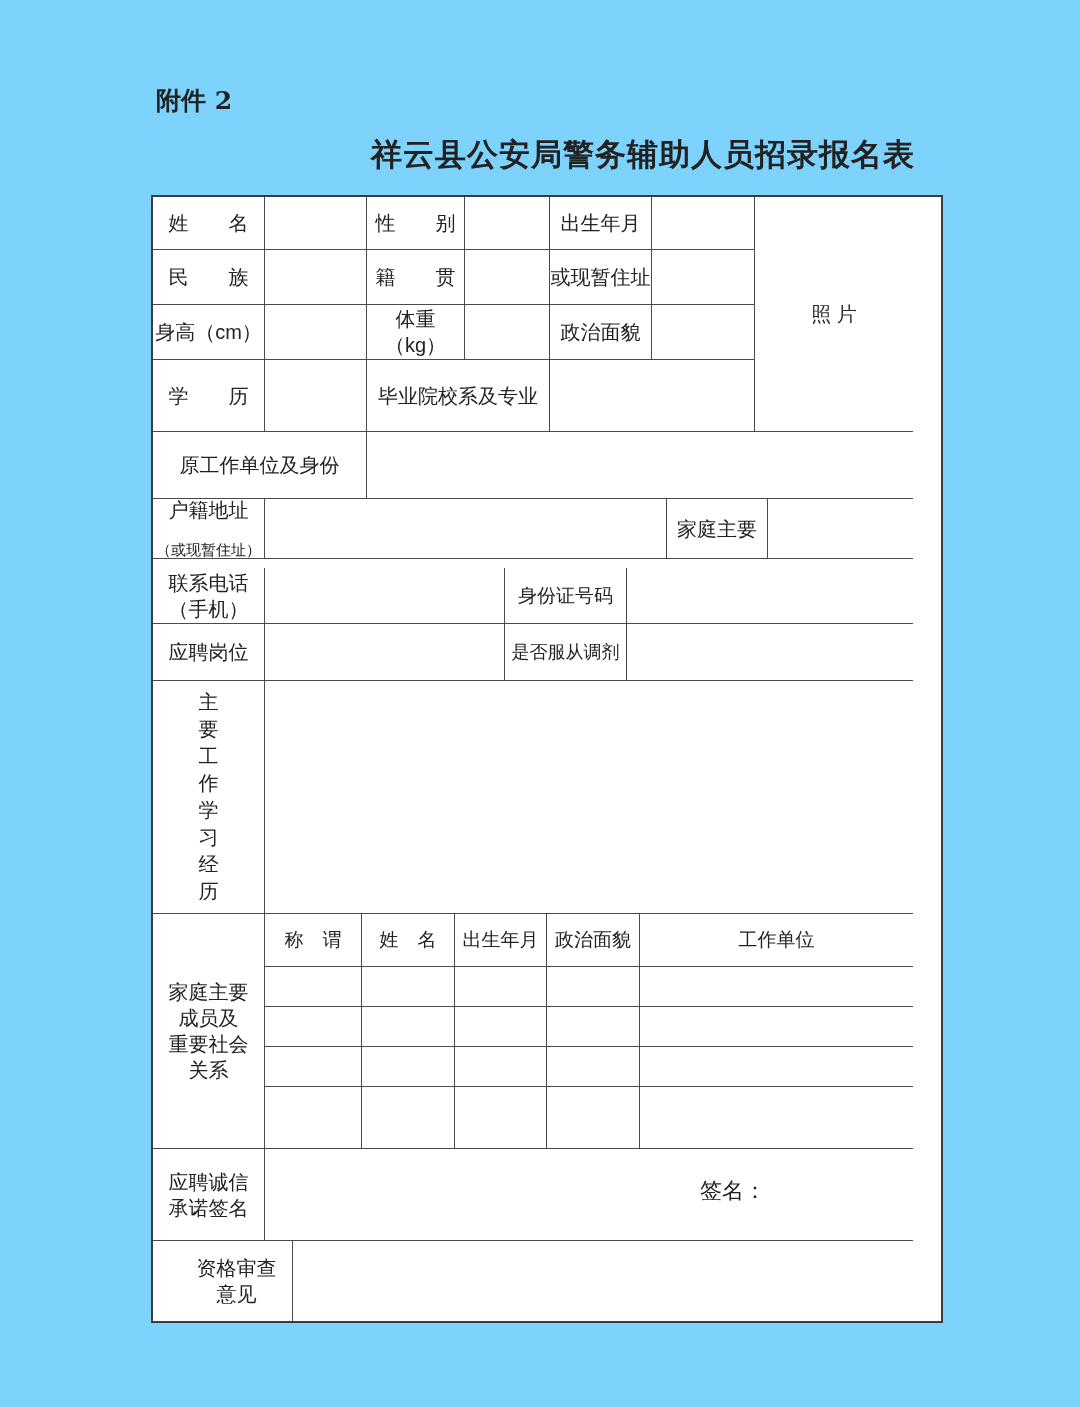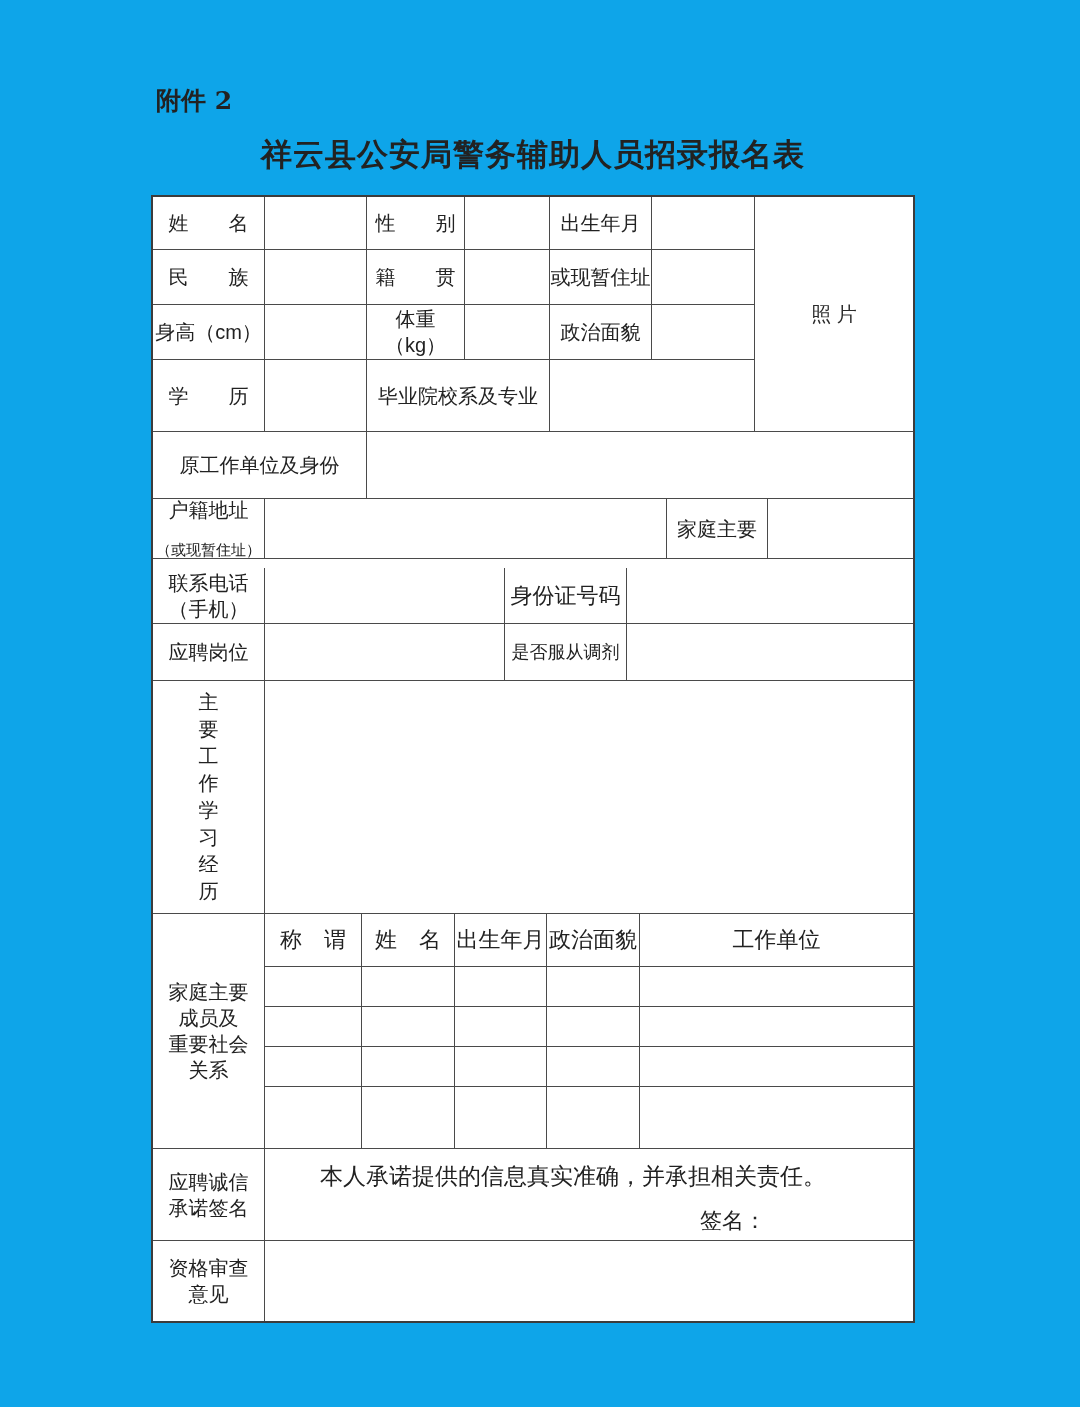--- a/index.html
+++ b/index.html
@@ -1,25 +1,25 @@
 <!DOCTYPE html>
 <html><head>
 <meta charset="utf-8">
 <style>
   html,body { margin:0; padding:0; background:#ffffff; }
   .page {
-    position:relative; width:1080px; height:1407px; background:#0ea5e9;
+    position:relative; width:1080px; height:1407px; background:#7dd3fc;
     font-family:"Liberation Sans", sans-serif; color:#222222; overflow:hidden;
   }
   .attachment {
     position:absolute; left:156px; top:84px;
     font-family:"DejaVu Serif", serif; font-size:25px; font-weight:600;
   }
   .doc-title {
-    position:absolute; left:151px; top:134px; width:764px; text-align:center;
+    position:absolute; left:151px; top:134px; width:764px; text-align:right;
     font-family:"DejaVu Serif", serif; font-size:31px; font-weight:bold; letter-spacing:1px;
   }
   .form-table {
     position:absolute; left:151px; top:195px; background:#ffffff;
     border:2px solid #3c3c3c;
   }
   .sec { display:grid; }
   .cell {
     box-sizing:border-box;
     border-right:1.5px solid #4a4a4a; border-bottom:1.5px solid #4a4a4a;
@@ -37,25 +37,25 @@
   .span56 { grid-column:5/7; }
 
   .s2 { grid-template-columns:214px 546px; grid-template-rows:67px; }
   .s3 { grid-template-columns:112px 402px 101px 145px; grid-template-rows:60px; }
   .s4 { grid-template-columns:112px 240px 122px 286px; grid-template-rows:56px 57px;margin-top:9px; }
   .s5 { grid-template-columns:112px 648px; grid-template-rows:233px; }
   .s6 { grid-template-columns:112px 97px 93px 92px 93px 273px;
         grid-template-rows:53px 40px 40px 40px 62px; }
   .family-label { grid-row:1/6; }
   .s7 { grid-template-columns:112px 648px; grid-template-rows:92px; }
-  .s8 { grid-template-columns:112px 648px; grid-template-rows:80px; }
+  .s8 { grid-template-columns:112px 648px; grid-template-rows:80px;padding-left:28px; }
 
   .sub-note { font-size:15px; line-height:22px;margin-top:16px; }
   .fs18 { font-size:18px; }
-  .fs19 { font-size:22px; }
+  .fs19 { font-size:19px; }
   .vertical-label { line-height:27px; font-size:20px; }
   .statement-cell {
     align-items:flex-start; justify-content:flex-start; text-align:left;
     padding-top:13px;
   }
   .statement-text {
     margin-left:55px; font-family:"Liberation Serif", serif; font-size:23px; line-height:30px;
   }
   .signature-text {
     margin-left:435px; margin-top:16px; font-family:"Liberation Serif", serif; font-size:22px;
@@ -177,21 +177,20 @@
       <div class="cell"></div>
       <div class="cell"></div>
       <div class="cell"></div>
       <div class="cell last-col"></div>
     </div>
 
     <div class="sec s7">
       <div class="cell">应聘诚信
 承诺签名</div>
       <div class="cell last-col statement-cell">
-        <span class="statement-text">本人承诺提供的信息真实准确，并承担相关责任。</span>
         <span class="signature-text">签名：</span>
       </div>
     </div>
 
     <div class="sec s8 last-sec">
       <div class="cell">资格审查
 意见</div>
       <div class="cell last-col"></div>
     </div>
 

